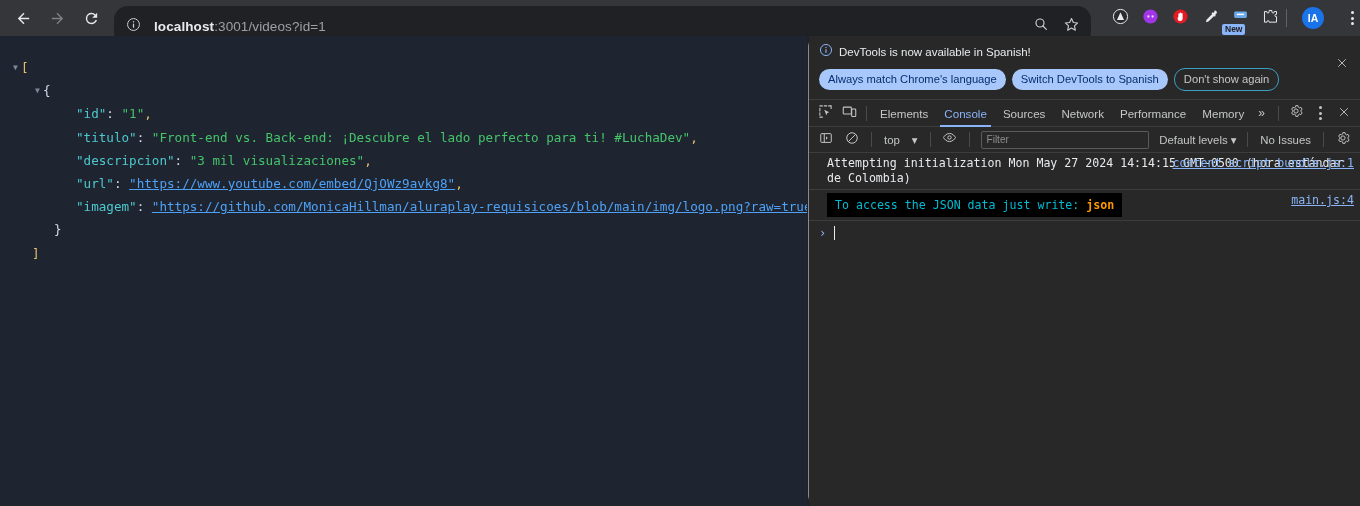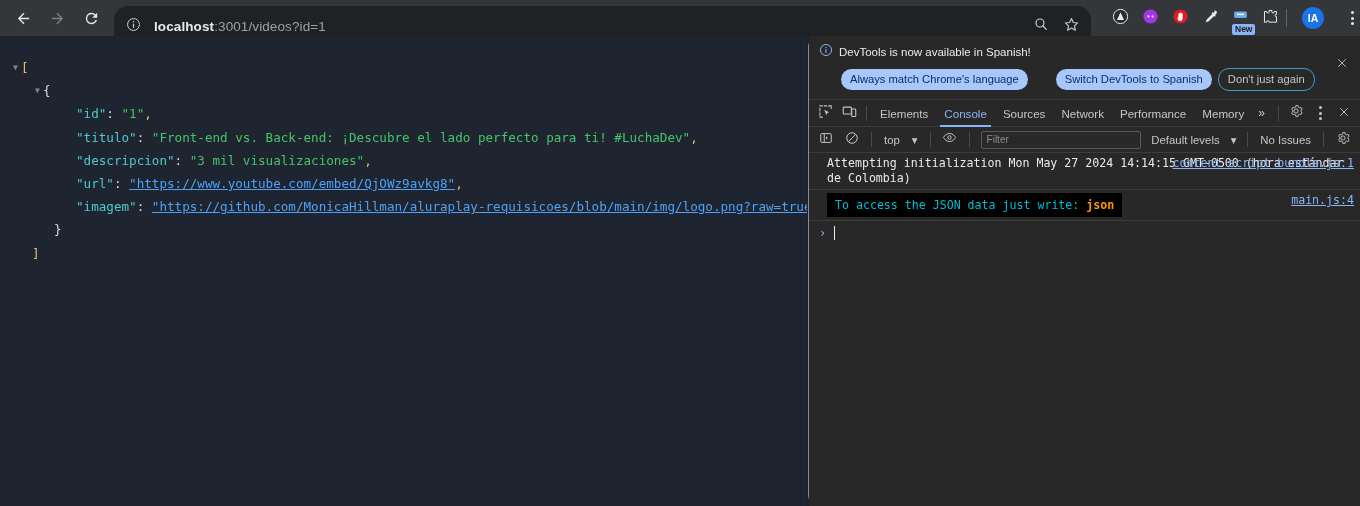--- a/index.html
+++ b/index.html
@@ -61,21 +61,21 @@
   }
   .ext-icons { display: flex; align-items: center; flex: none; }
   .ext-icon {
     width: 30px; height: 30px;
     display: flex; align-items: center; justify-content: flex-end;
     position: relative;
     flex: none;
   }
   .badge-new {
     position: absolute;
-    bottom: -2px; left: 13px;
+    bottom: -2px; left: 3px;
     background: #8ab4f8;
     color: #202124;
     font-size: 8.5px;
     font-weight: 700;
     padding: 1px 3px;
     border-radius: 2px;
     line-height: 1.1;
   }
   .vdiv { width: 1px; height: 18px; background: #5f6368; margin: 0 7px; flex: none; }
   .avatar {
@@ -164,21 +164,21 @@
   .dt-notice-row1 { display: flex; align-items: center; gap: 6px; }
   .dt-notice-text { font-size: 11.5px; color: #e8eaed; }
   .dt-notice-row2 { display: flex; align-items: center; gap: 6px; margin-top: 7px; }
   .chip {
     font-size: 11.2px;
     border-radius: 11px;
     padding: 3px 9px;
     line-height: 1.35;
     white-space: nowrap;
   }
-  .chip.primary { background: #a8c7fa; color: #062e6f; margin-left: 22px; }
+  .chip.primary { background: #a8c7fa; color: #062e6f; }
   .chip.ghost { background: transparent; color: #c4c7c5; border: 1px solid #3b9ec4; }
   .notice-close {
     position: absolute; top: 20px; right: 10px;
     width: 16px; height: 16px;
     color: #c4c7c5;
     font-size: 15px; line-height: 16px; text-align: center;
   }
 
   .dt-tabs {
     display: flex; align-items: center;
@@ -229,21 +229,21 @@
     border: 1px solid #5a5a5a;
     border-radius: 2px;
     color: #c4c7c5;
     font-size: 10px;
     padding: 0 5px;
     font-family: "Liberation Sans", sans-serif;
     margin: 0 4px;
     min-width: 0;
   }
   .filter-input::placeholder { color: #8f8f8f; }
-  .lvl { font-size: 11.4px; color: #c4c7c5; display: flex; align-items: center; gap: 11px; padding: 0 4px; }
+  .lvl { font-size: 11.4px; color: #c4c7c5; display: flex; align-items: center; gap: 3px; padding: 0 4px; }
   .issues { font-size: 11.4px; color: #c4c7c5; padding: 0 5px; }
 
   .console-area {
     position: relative;
     height: 363px;
     background: #282828;
     font-family: "DejaVu Sans Mono", "Liberation Mono", monospace;
     font-size: 11.6px;
     overflow: hidden;
   }
@@ -472,21 +472,21 @@
               <circle cx="12" cy="12" r="9.5" fill="none" stroke="#8ab4f8" stroke-width="1.7"></circle>
               <circle cx="12" cy="7.6" r="1.2" fill="#8ab4f8"></circle>
               <rect x="11" y="10.4" width="2" height="6.8" rx="1" fill="#8ab4f8"></rect>
             </svg>
         </span>
         <span class="dt-notice-text">DevTools is now available in Spanish!</span>
       </div>
       <div class="dt-notice-row2">
         <span class="chip primary">Always match Chrome's language</span>
         <span class="chip primary">Switch DevTools to Spanish</span>
-        <span class="chip ghost">Don't just again</span>
+        <span class="chip ghost">Don't show again</span>
       </div>
       <div class="notice-close">
         <span>
           <svg width="12" height="12" viewBox="0 0 24 24">
               <path d="M5 5l14 14M19 5L5 19" stroke="#c4c7c5" stroke-width="1.8" stroke-linecap="round"></path>
             </svg>
         </span>
       </div>
     </div>
 

